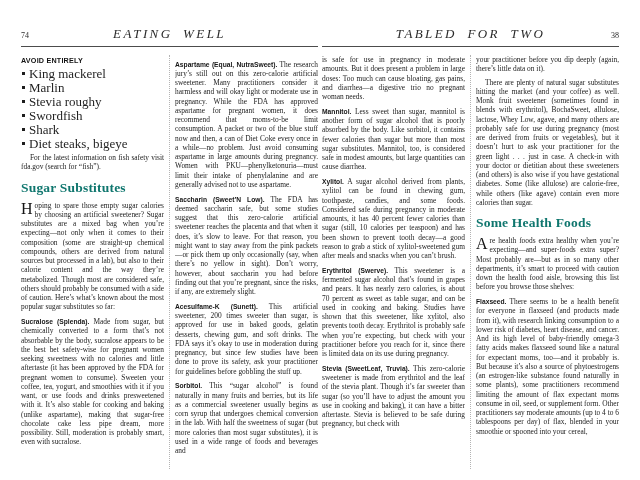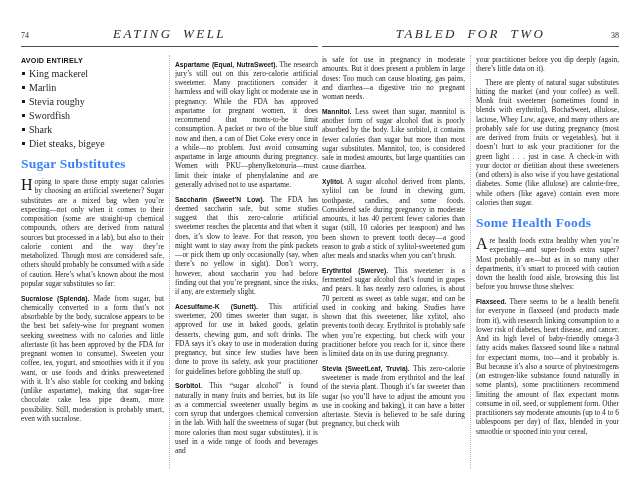--- a/index.html
+++ b/index.html
@@ -23,25 +23,25 @@
 
   .para { font-size:7.4px; line-height:9.25px; text-align:justify; color:#222; }
   .para.indent { text-indent:9px; margin-top:4px; }
   .para.cont { margin-top:1px; }
   .para.entry { margin-top:5.5px; }
   .term { font-family:"Liberation Sans", sans-serif; font-weight:bold; font-size:6.7px; color:#161616; }
 
   .sb-title { font-family:"Liberation Sans", sans-serif; font-weight:bold; font-size:7.2px;
               letter-spacing:0.2px; color:#141414; margin:2px 0 4px; }
   .fish-list { list-style:none; margin:0 0 2px 1px; }
-  .fish-list li { display:flex; align-items:center; font-size:10px; line-height:9px; margin-bottom:5px; }
+  .fish-list li { display:flex; align-items:center; font-size:13px; line-height:9px; margin-bottom:5px; }
   .sq { flex:none; width:3px; height:3px; background:#1d1d1d; margin-right:4px; }
 
   h2.section-heading { font-family:"Liberation Serif", serif; font-weight:bold; font-size:13.5px;
-                       letter-spacing:0.2px; color:#3b82f6; margin:8px 0 5px; }
+                       letter-spacing:0.2px; color:#0f766e; margin:8px 0 5px; }
   .dropcap { float:left; font-size:16px; line-height:13.5px; padding:1px 2px 0 0; color:#141414; }
 </style>
 </head>
 <body>
 
 <section class="page" id="page-left">
   <header class="pagehead">
     <span class="folio l">74</span>
     <span class="runhead">EATING WELL</span>
     <span class="folio r"></span>
@@ -68,20 +68,21 @@
           </li>
           <li>
             <span class="sq"></span>
             <span>Shark</span>
           </li>
           <li>
             <span class="sq"></span>
             <span>Diet steaks, bigeye</span>
           </li>
         </ul>
+        <p class="para indent">For the latest information on fish safety visit fda.gov (search for “fish”).</p>
         <h2 class="section-heading">Sugar Substitutes</h2>
         <p class="para dropcap-para"><span class="dropcap">H</span>oping to spare those empty sugar calories by choosing an artificial sweetener? Sugar substitutes are a mixed bag when you’re expecting—not only when it comes to their composition (some are straight-up chemical compounds, others are derived from natural sources but processed in a lab), but also to their calorie content and the way they’re metabolized. Though most are considered safe, others should probably be consumed with a side of caution. Here’s what’s known about the most popular sugar substitutes so far:</p>
         <p class="para entry"><b class="term">Sucralose (Splenda).</b> Made from sugar, but chemically converted to a form that’s not absorbable by the body, sucralose appears to be the best bet safety-wise for pregnant women seeking sweetness with no calories and little aftertaste (it has been approved by the FDA for pregnant women to consume). Sweeten your coffee, tea, yogurt, and smoothies with it if you want, or use foods and drinks presweetened with it. It’s also stable for cooking and baking (unlike aspartame), making that sugar-free chocolate cake less pipe dream, more possibility. Still, moderation is probably smart, even with sucralose.</p>
       </div>
     <div class="divider"></div>
     <div class="col">
         <p class="para entry"><b class="term">Aspartame (Equal, NutraSweet).</b> The research jury’s still out on this zero-calorie artificial sweetener. Many practitioners consider it harmless and will okay light or moderate use in pregnancy. While the FDA has approved aspartame for pregnant women, it does recommend that moms-to-be limit consumption. A packet or two of the blue stuff now and then, a can of Diet Coke every once in a while—no problem. Just avoid consuming aspartame in large amounts during pregnancy. Women with PKU—phenylketonuria—must limit their intake of phenylalanine and are generally advised not to use aspartame.</p>
         <p class="para entry"><b class="term">Saccharin (Sweet’N Low).</b> The FDA has deemed saccharin safe, but some studies suggest that this zero-calorie artificial sweetener reaches the placenta and that when it does, it’s slow to leave. For that reason, you might want to stay away from the pink packets—or pick them up only occasionally (say, when there’s no yellow in sight). Don’t worry, however, about saccharin you had before finding out that you’re pregnant, since the risks, if any, are extremely slight.</p>
         <p class="para entry"><b class="term">Acesulfame-K (Sunett).</b> This artificial sweetener, 200 times sweeter than sugar, is approved for use in baked goods, gelatin desserts, chewing gum, and soft drinks. The FDA says it’s okay to use in moderation during pregnancy, but since few studies have been done to prove its safety, ask your practitioner for guidelines before gobbling the stuff up.</p>
         <p class="para entry"><b class="term">Sorbitol.</b> This “sugar alcohol” is found naturally in many fruits and berries, but its life as a commercial sweetener usually begins as corn syrup that undergoes chemical conversion in the lab. With half the sweetness of sugar (but more calories than most sugar substitutes), it is used in a wide range of foods and beverages and</p>

